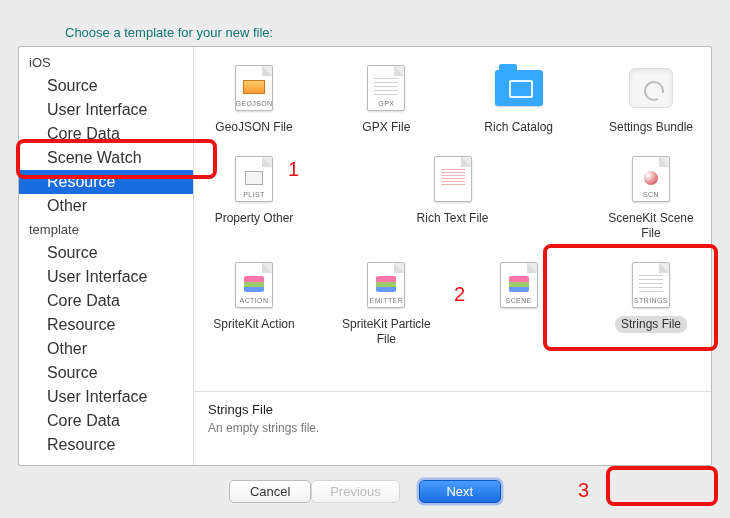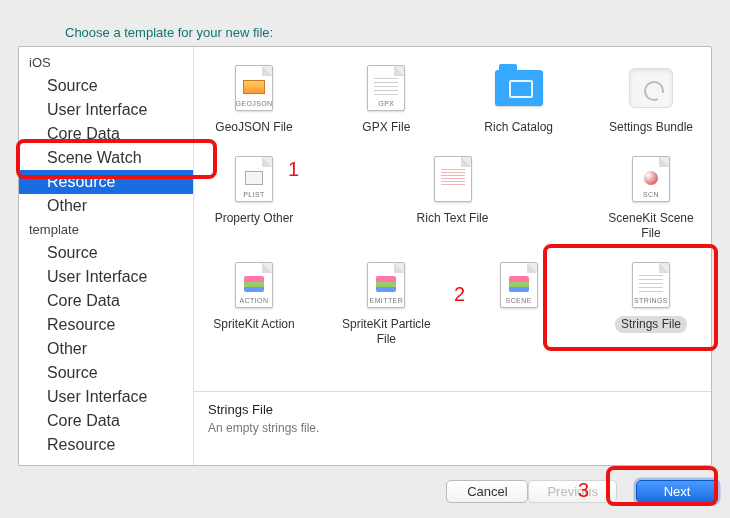--- a/index.html
+++ b/index.html
@@ -124,22 +124,22 @@
   .bundle::after{content:"";position:absolute;left:14px;top:12px;width:16px;height:16px;border:2px solid #bbb;border-radius:50%;
     clip-path: polygon(0 0,100% 0,100% 60%,70% 60%,70% 100%,0 100%);}
   .desc {
     border-top:1px solid #ddd;
     padding: 10px 14px;
     height: 74px;
   }
   .desc-title { font-size:13px; color:#222; margin-bottom:4px;}
   .desc-sub { font-size:12px; color:#777;}
   .footer {
-    display:flex; justify-content:flex-end; align-items:center;
-    padding: 14px 12px 0;
+    display:flex; justify-content:center; align-items:center;
+    padding: 14px 4px 0;
   }
   .btn {
     font-size:13px; padding:3px 18px; border-radius:5px;
     border:1px solid #bbb; background:linear-gradient(#fff,#f3f3f3);
     color:#333; min-width:82px; text-align:center;
   }
   .btn.disabled { color:#bcbcbc; border-color:#d5d5d5;}
   .btn.primary {
     background: linear-gradient(#4a9bff,#1a6de0);
     border:1px solid #0d58c4; color:#fff;

